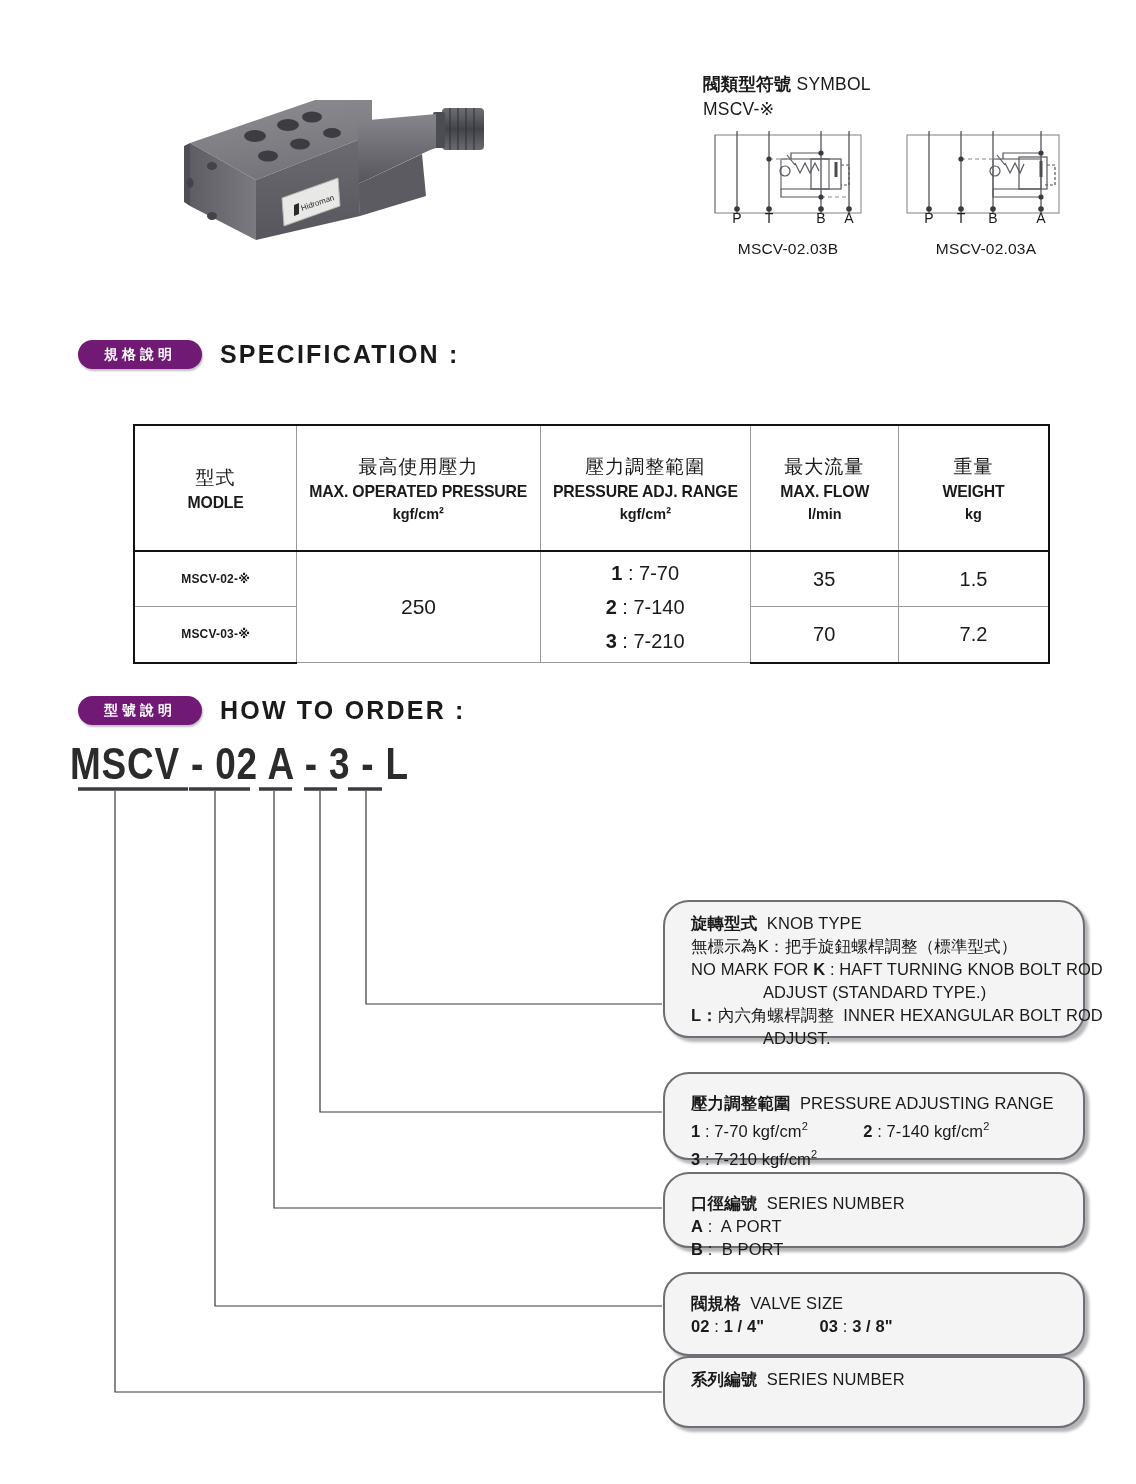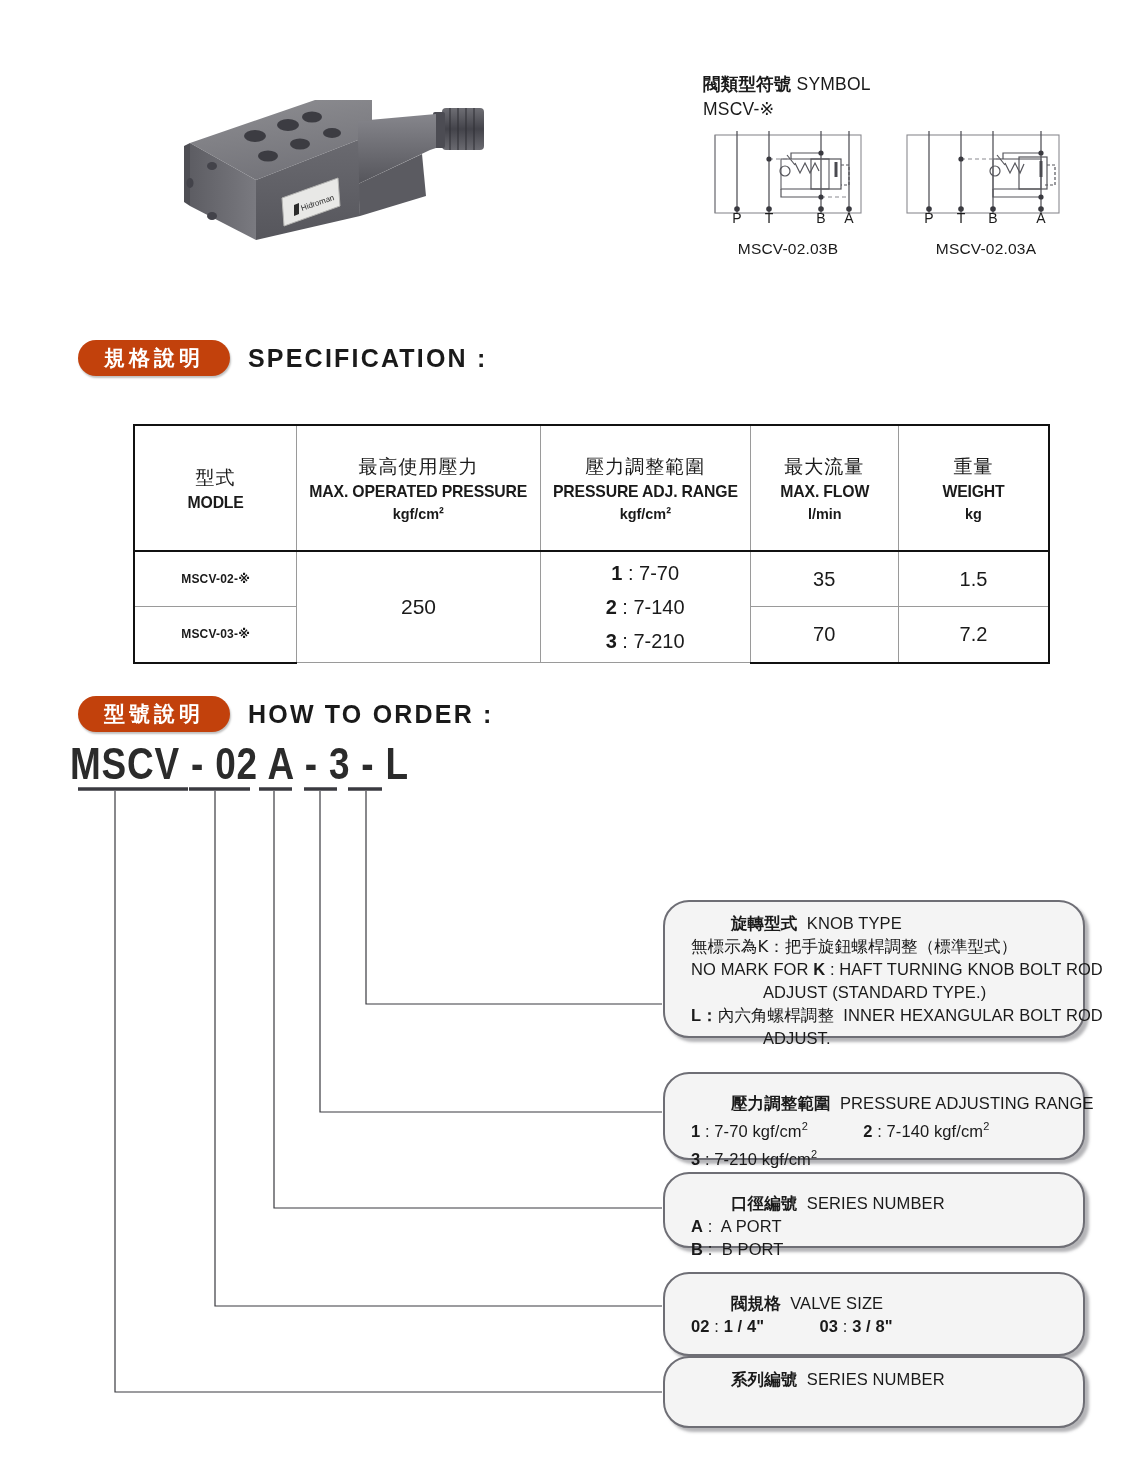--- a/index.html
+++ b/index.html
@@ -16,22 +16,22 @@
   
   #symbol-block{left:703px;top:72px;width:400px;}
   .sym-title{font-size:17.5px;letter-spacing:.2px;line-height:25px;}
   .sym-title .cjk{font-family:"DejaVu Sans",sans-serif;font-weight:600;}
   #symbol-diagrams{margin-top:9px;display:flex;gap:28px;}
   .sym-cap{text-align:center;font-size:15.5px;margin-top:13px;letter-spacing:.2px;}
 
   
   .sec-head{display:flex;align-items:center;gap:18px;}
   .pill{
-    background:#c2410c;border-radius:22px;padding:6px 26px;color:#fff;
-    font-family:"DejaVu Sans",sans-serif;font-weight:700;font-size:21px;
+    background:#701a75;border-radius:22px;padding:6px 26px;color:#fff;
+    font-family:"DejaVu Sans",sans-serif;font-weight:700;font-size:14px;
     letter-spacing:4px;line-height:1.15;white-space:nowrap;
     box-shadow:1px 2px 2px rgba(0,0,0,.25);
   }
   .sec-en{font-size:25px;font-weight:700;letter-spacing:2.2px;}
   #spec-head{left:78px;top:340px;}
   #order-head{left:78px;top:696px;justify-content:center;}
 
   
   #spec-table{left:133px;top:424px;width:917px;border-collapse:collapse;}
   #spec-table td{border:1px solid #9a9a9a;text-align:center;vertical-align:middle;}
@@ -62,21 +62,21 @@
   #leaders{left:0;top:0;width:1136px;height:1484px;pointer-events:none;}
 
   
   .callout{
     background:#f4f4f4;border:2.5px solid #6e6e75;border-radius:26px;
     box-shadow:4px 4px 3px rgba(120,120,126,.55);
     padding:10px 18px 12px 26px;box-sizing:border-box;
   }
   .callout div{font-size:16.5px;line-height:23px;letter-spacing:.1px;white-space:nowrap;}
   .callout b{font-weight:700;}
-  .cjk-b{font-family:"DejaVu Sans",sans-serif;font-weight:700;margin-left:40px;}
+  .cjk-b{font-family:"DejaVu Sans",sans-serif;font-weight:700;}
   .cjk{font-family:"DejaVu Sans",sans-serif;}
   .ind{display:inline-block;width:72px;}
   .gap{display:inline-block;width:46px;}
   sup{font-size:11px;vertical-align:super;}
   #box-knob{left:663px;top:900px;width:422px;height:138px;}
   #box-range{left:663px;top:1072px;width:422px;height:88px;}
   #box-series-num{left:663px;top:1172px;width:422px;height:76px;}
   #box-valve-size{left:663px;top:1272px;width:422px;height:84px;}
   #box-series{left:663px;top:1356px;width:422px;height:72px;}
   .box-pad-1{padding-top:18px;}

